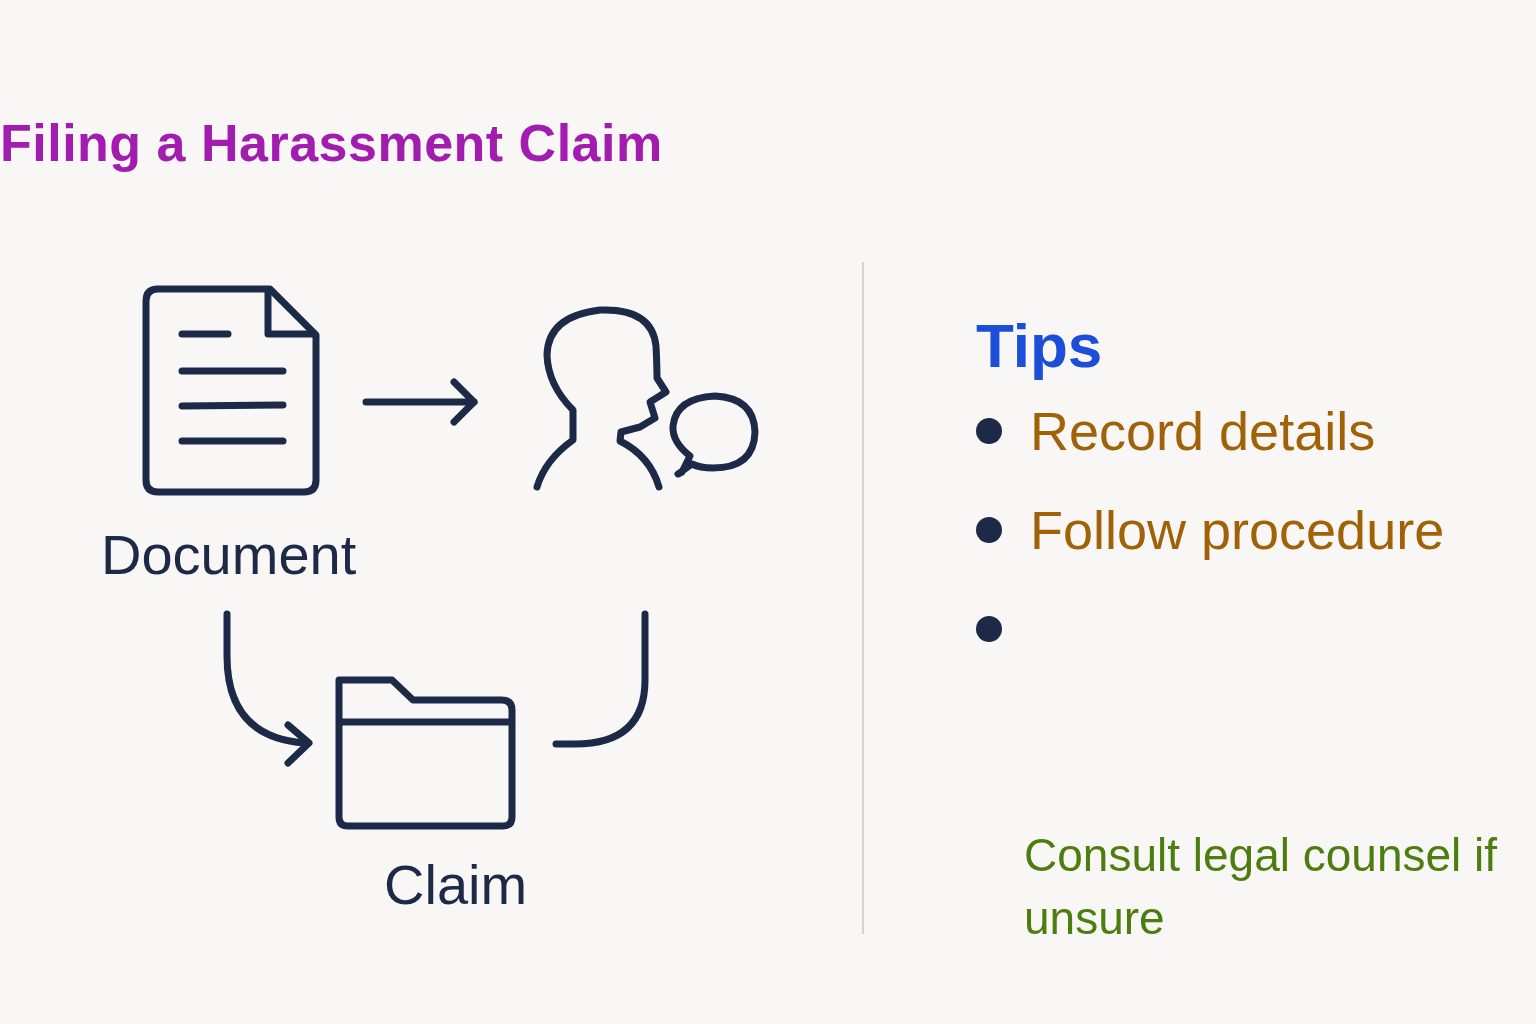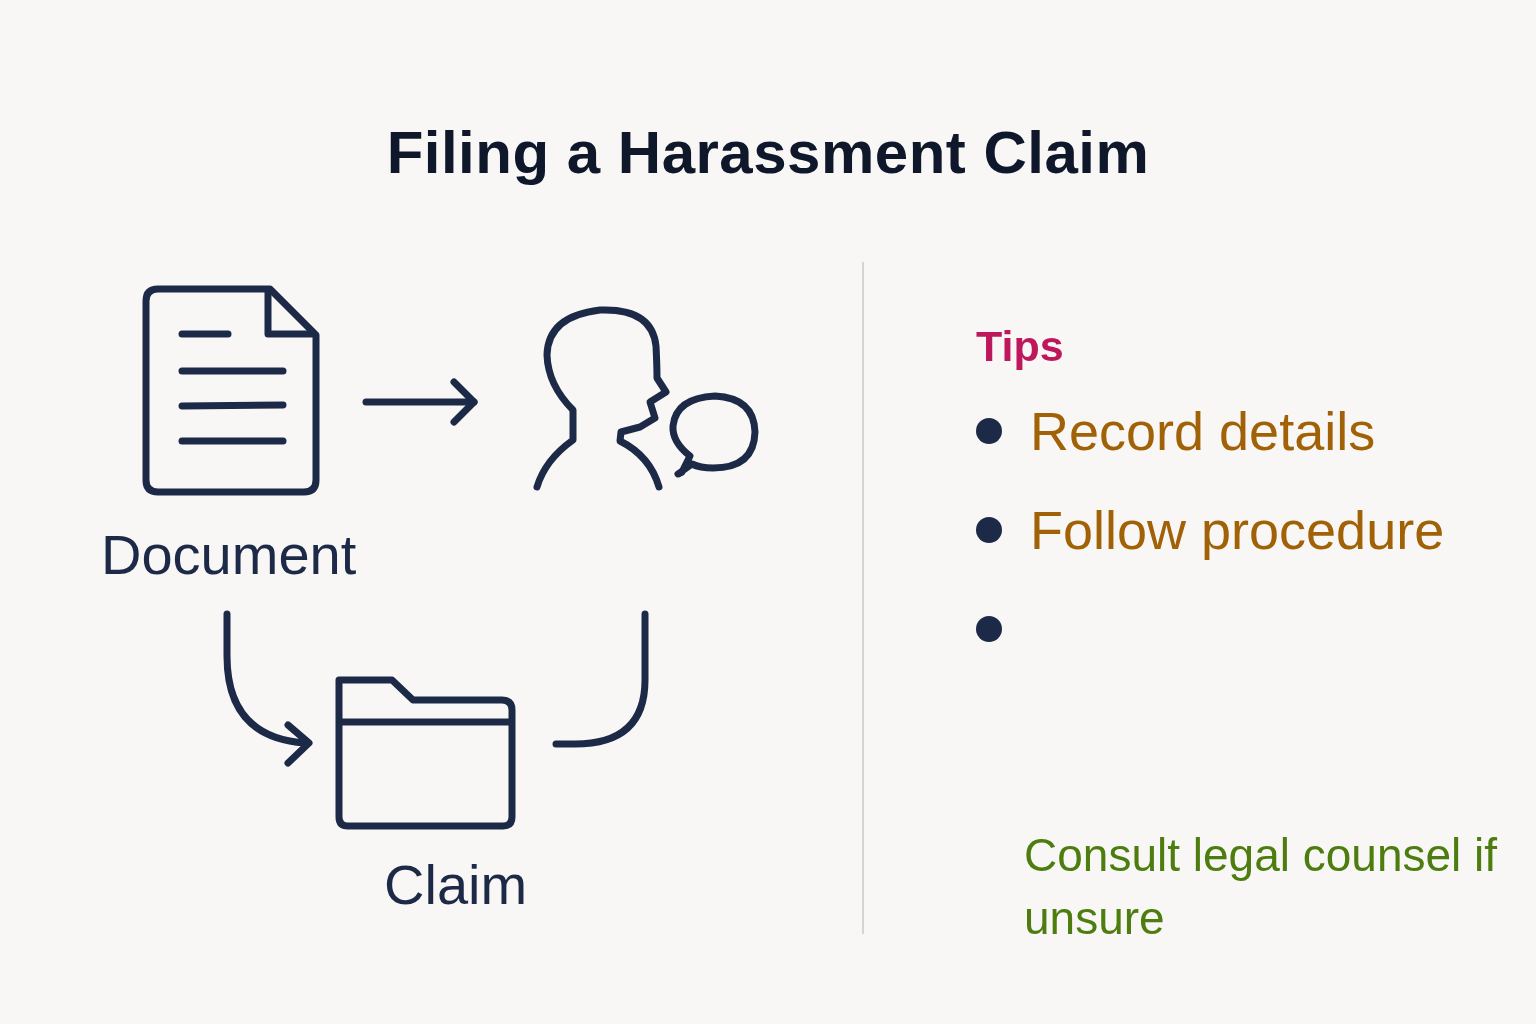--- a/index.html
+++ b/index.html
@@ -5,37 +5,37 @@
     html, body { margin: 0; padding: 0; }
     body {
       width: 1536px; height: 1024px; overflow: hidden;
       background: #f8f7f5;
       font-family: "Liberation Sans", "DejaVu Sans", sans-serif;
       color: #1c2a47;
       position: relative;
     }
     .title {
       position: absolute; left: 0; right: 0; top: 78px;
-      text-align: center; font-size: 60px; font-weight: 600;
-      color: #0f172a; letter-spacing: 0.5px;
+      font-size: 52px; font-weight: 600;
+      color: #a21caf; letter-spacing: 0.5px;
     }
     .diagram { position: absolute; left: 0; top: 0; width: 860px; height: 780px; }
     .diagram svg.icons { position: absolute; left: 0; top: 0; }
     .label {
       position: absolute; font-size: 56px; color: #1c2a47; white-space: nowrap;
     }
     .label.doc { left: 101px; top: 522px; }
     .label.rep { left: 558px; top: 522px; }
     .label.file { left: 384px; top: 852px; }
     .divider {
       position: absolute; left: 862px; top: 262px; width: 2px; height: 672px;
       background: #d4d4d4;
     }
     .tips { position: absolute; left: 976px; top: 310px; width: 520px; }
-    .tips-title { font-size: 43px; font-weight: 600; color: #be185d; margin: 0; line-height: 72px; }
+    .tips-title { font-size: 62px; font-weight: 600; color: #1d4ed8; margin: 0; line-height: 72px; }
     .tips-list { list-style: none; margin: 54px 0 0 0; padding: 0; }
     .tip {
       display: flex; align-items: center; height: 99px;
       font-size: 54px; color: #a16207;
     }
     .tip .dot {
       width: 26px; height: 26px; border-radius: 50%; background: #1c2a47;
       margin-right: 28px; flex: none;
     }
     .tips-list .tip:first-child { margin-top: -55px; }

